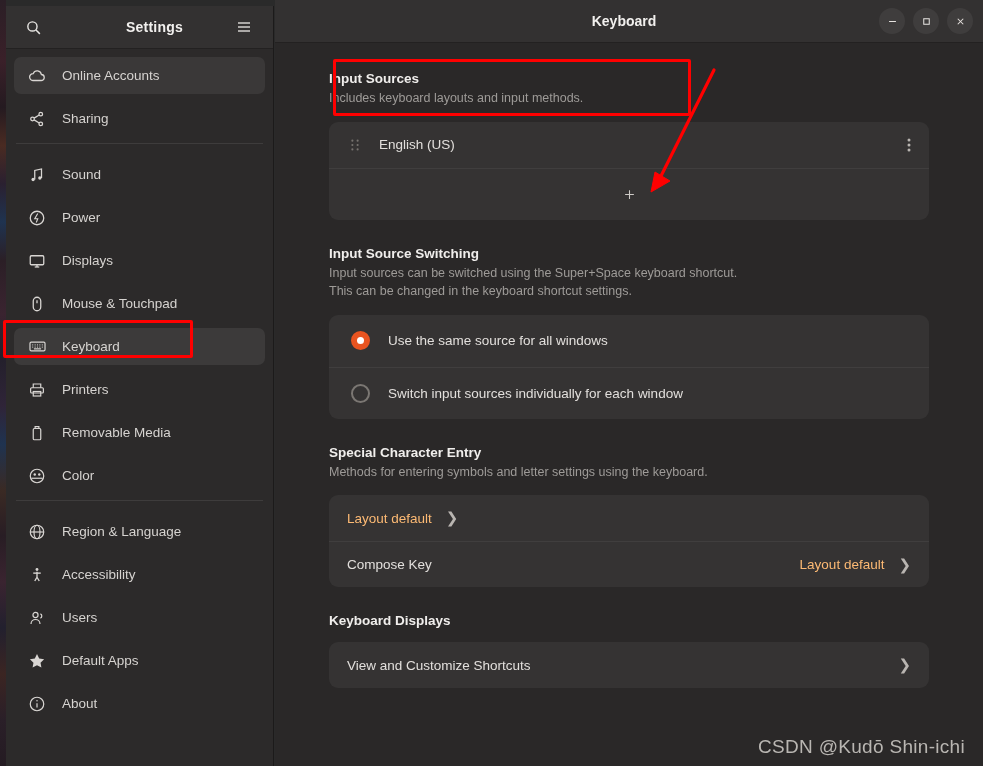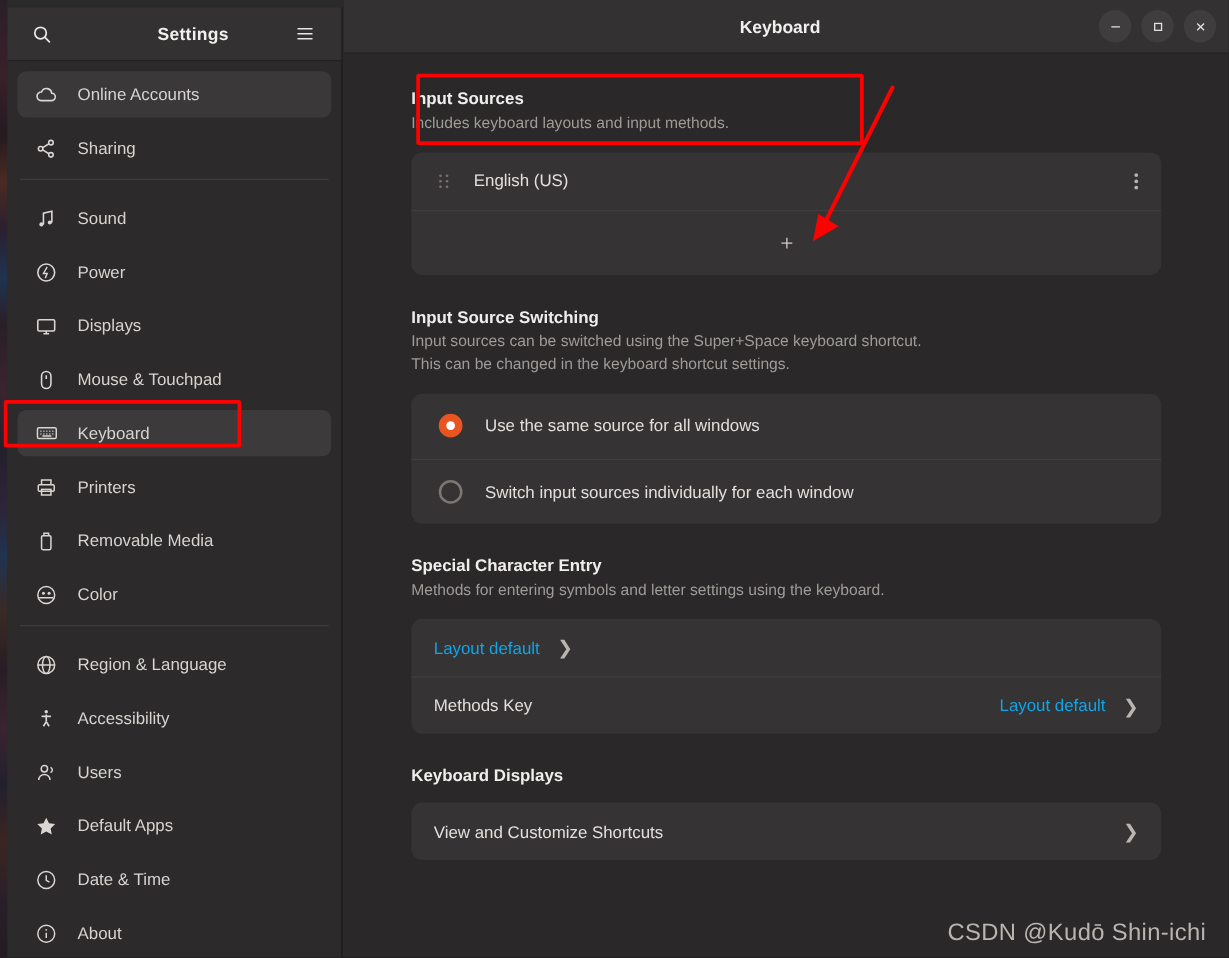--- a/index.html
+++ b/index.html
@@ -171,21 +171,21 @@
   .card-row + .card-row { border-top: 1px solid #403e3e; }
   .row-sep { border-top: 1px solid #403e3e; }
 
   .drag-handle {
     width: 16px; margin-right: 16px;
     display: flex; align-items: center; justify-content: center;
     color: #77736f;
   }
   .row-grow { flex: 1; }
   .row-value {
-    color: #0ea5e9;
+    color: #fdba74;
     font-size: 13.5px;
     margin-right: 14px;
   }
   .chev { color: #b9b5b1; font-size: 15px; }
   .kebab { color: #b9b5b1; display:flex; align-items:center; }
 
   .add-row {
     height: 52px;
     display: flex; align-items: center; justify-content: center;
     color: #cfccc8;
@@ -427,29 +427,20 @@
 
       <div class="sb-item">
         <span class="sb-ico">
           <svg width="18" height="18" viewBox="0 0 24 24" fill="currentColor">
             <path d="M12 2.8l2.9 6 6.6.9-4.8 4.6 1.2 6.5L12 17.7 6.1 20.8l1.2-6.5L2.5 9.7l6.6-.9z"></path>
           </svg>
         </span>
         <span class="sb-label">Default Apps</span>
       </div>
 
-      <div class="sb-item">
-        <span class="sb-ico">
-          <svg width="18" height="18" viewBox="0 0 24 24" fill="none" stroke="currentColor" stroke-width="1.6">
-            <circle cx="12" cy="12" r="9"></circle>
-              <path d="M12 7v5.3l3.4 2"></path>
-          </svg>
-        </span>
-        <span class="sb-label">Date &amp; Time</span>
-      </div>
 
       <div class="sb-item">
         <span class="sb-ico">
           <svg width="18" height="18" viewBox="0 0 24 24" fill="none" stroke="currentColor" stroke-width="1.6">
             <circle cx="12" cy="12" r="9"></circle>
               <line x1="12" y1="11" x2="12" y2="16.5"></line>
             <circle cx="12" cy="7.8" r="1" fill="currentColor" stroke="none"></circle>
           </svg>
         </span>
         <span class="sb-label">About</span>
@@ -544,21 +535,21 @@
       <div>
         <div class="section-title">Special Character Entry</div>
         <div class="section-sub">Methods for entering symbols and letter settings using the keyboard.</div>
 
         <div class="card">
           <div class="card-row">
             <span class="row-value">Layout default</span>
             <span class="chev">❯</span>
           </div>
           <div class="card-row">
-            <span class="row-grow">Methods Key</span>
+            <span class="row-grow">Compose Key</span>
             <span class="row-value">Layout default</span>
             <span class="chev">❯</span>
           </div>
         </div>
       </div>
 
       <div class="gap-lg"></div>
 
       <div>
         <div class="section-title">Keyboard Displays</div>

